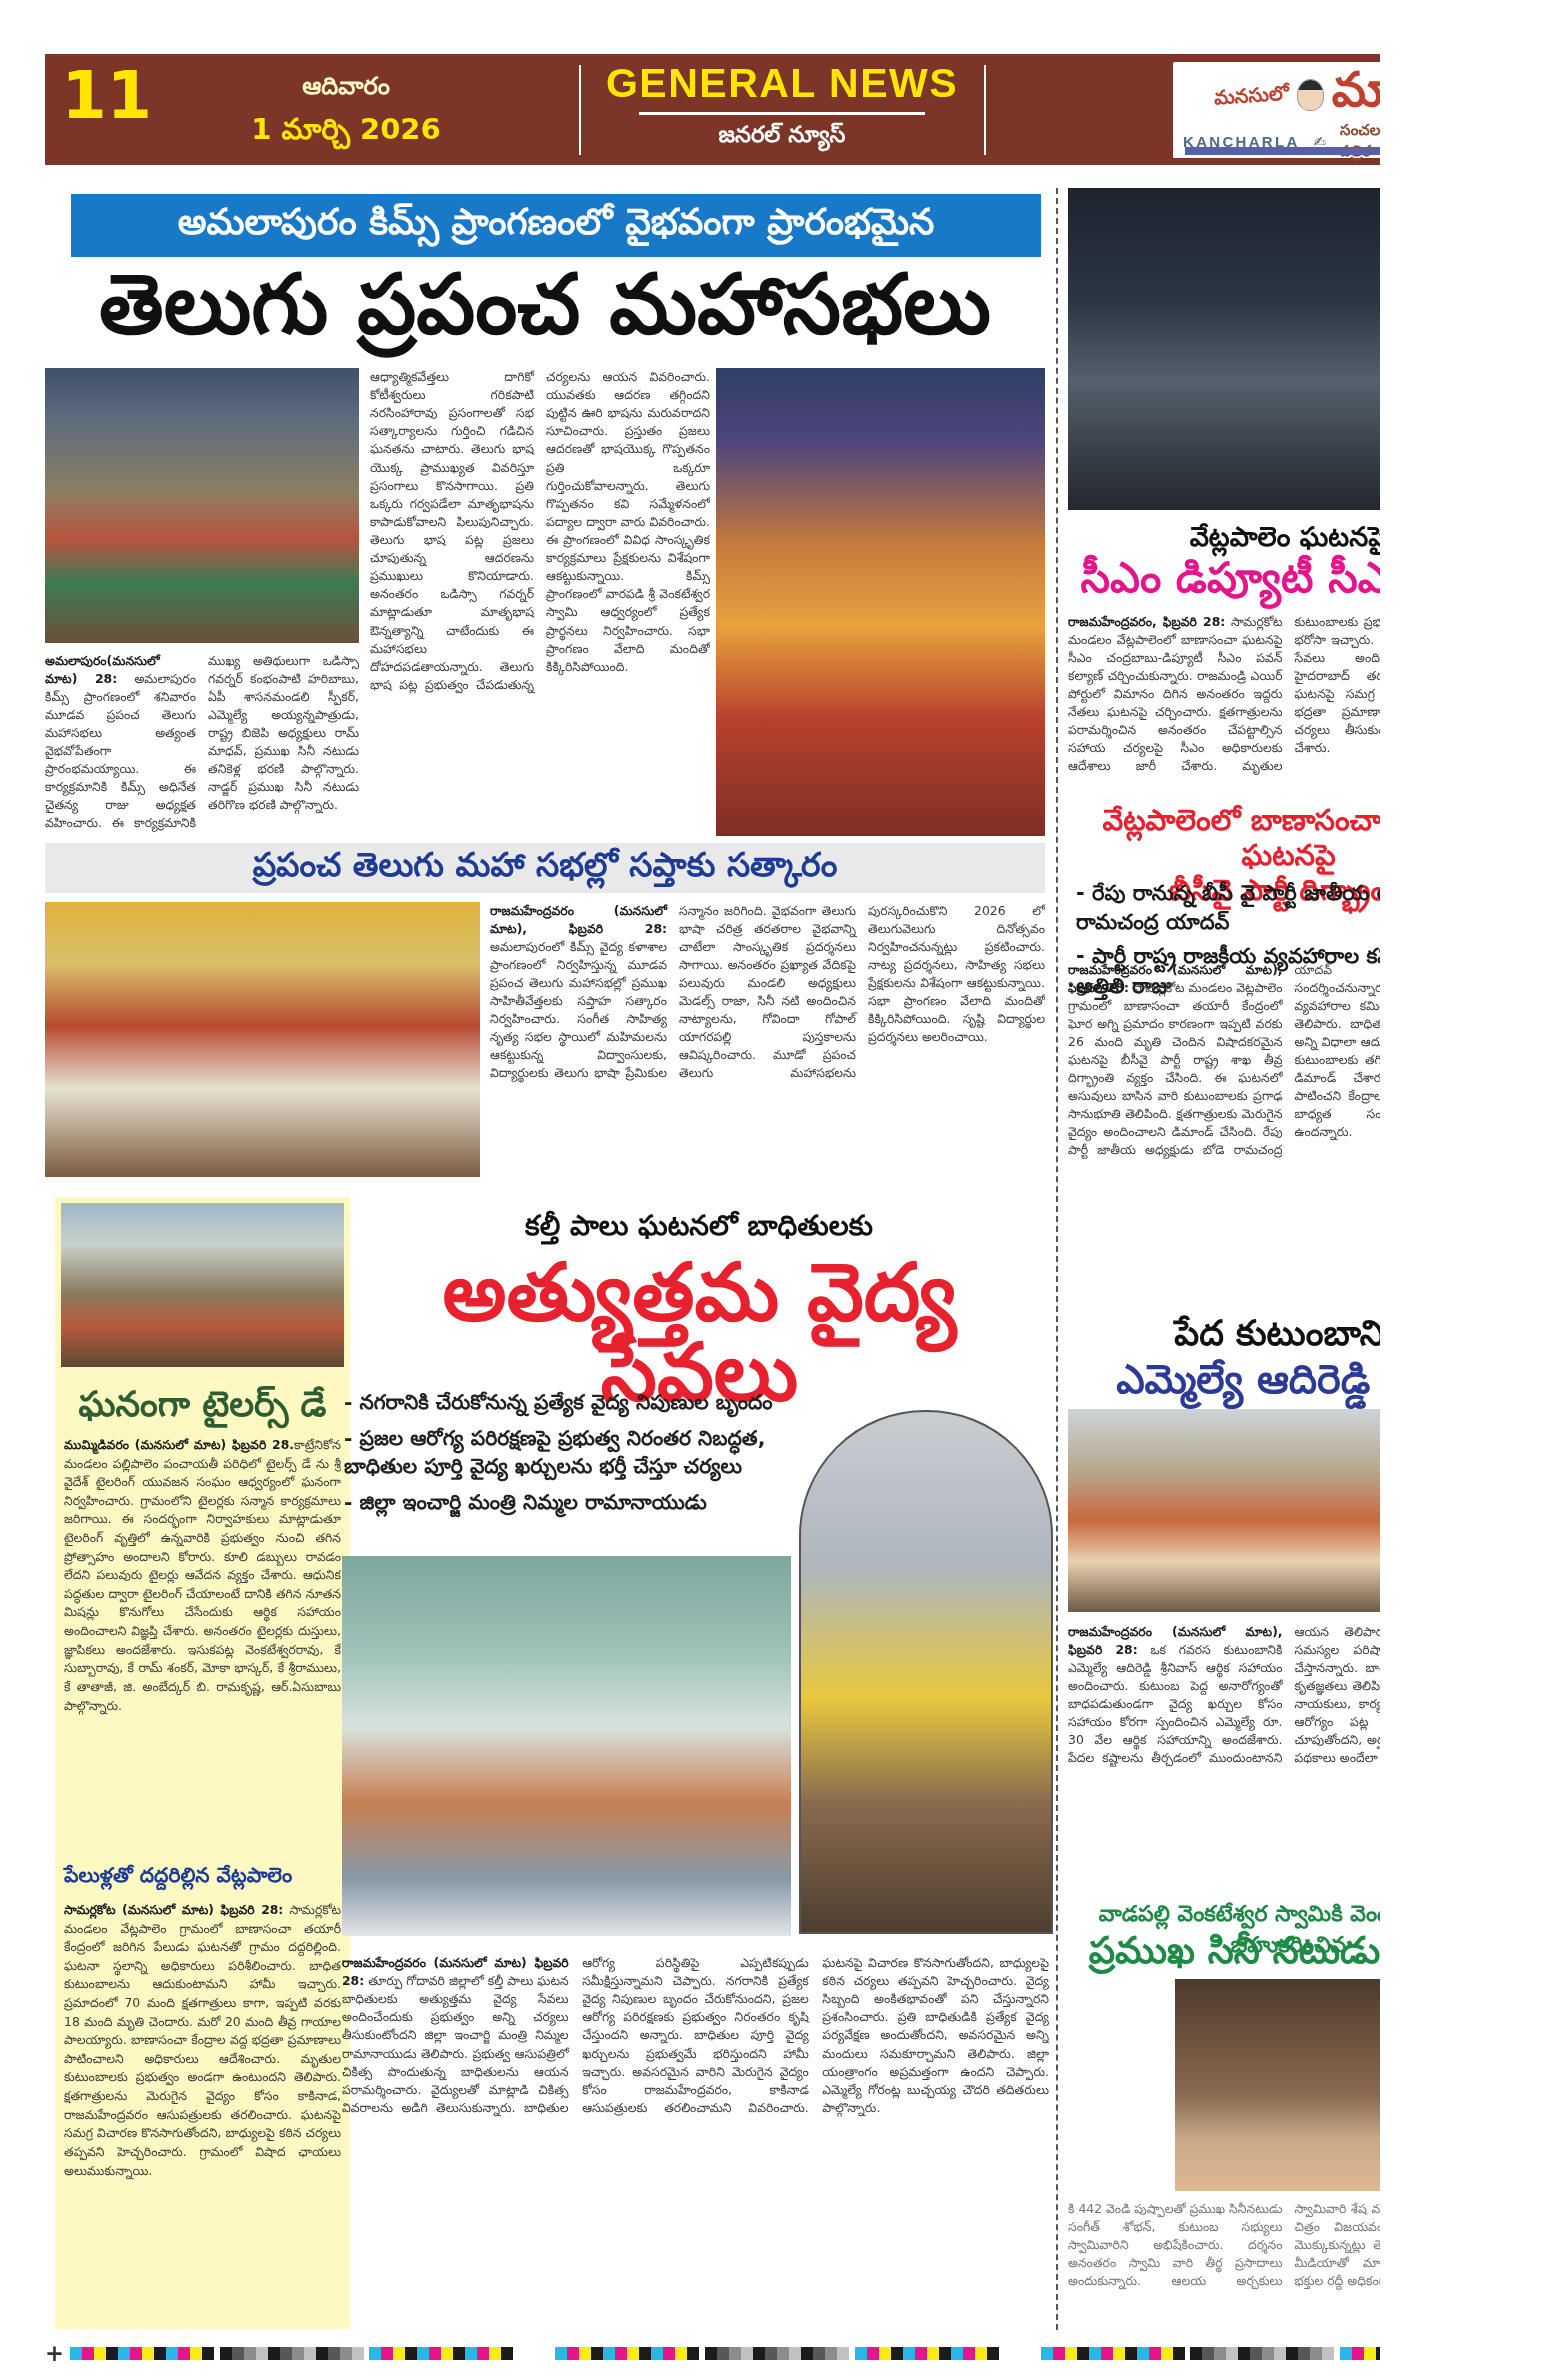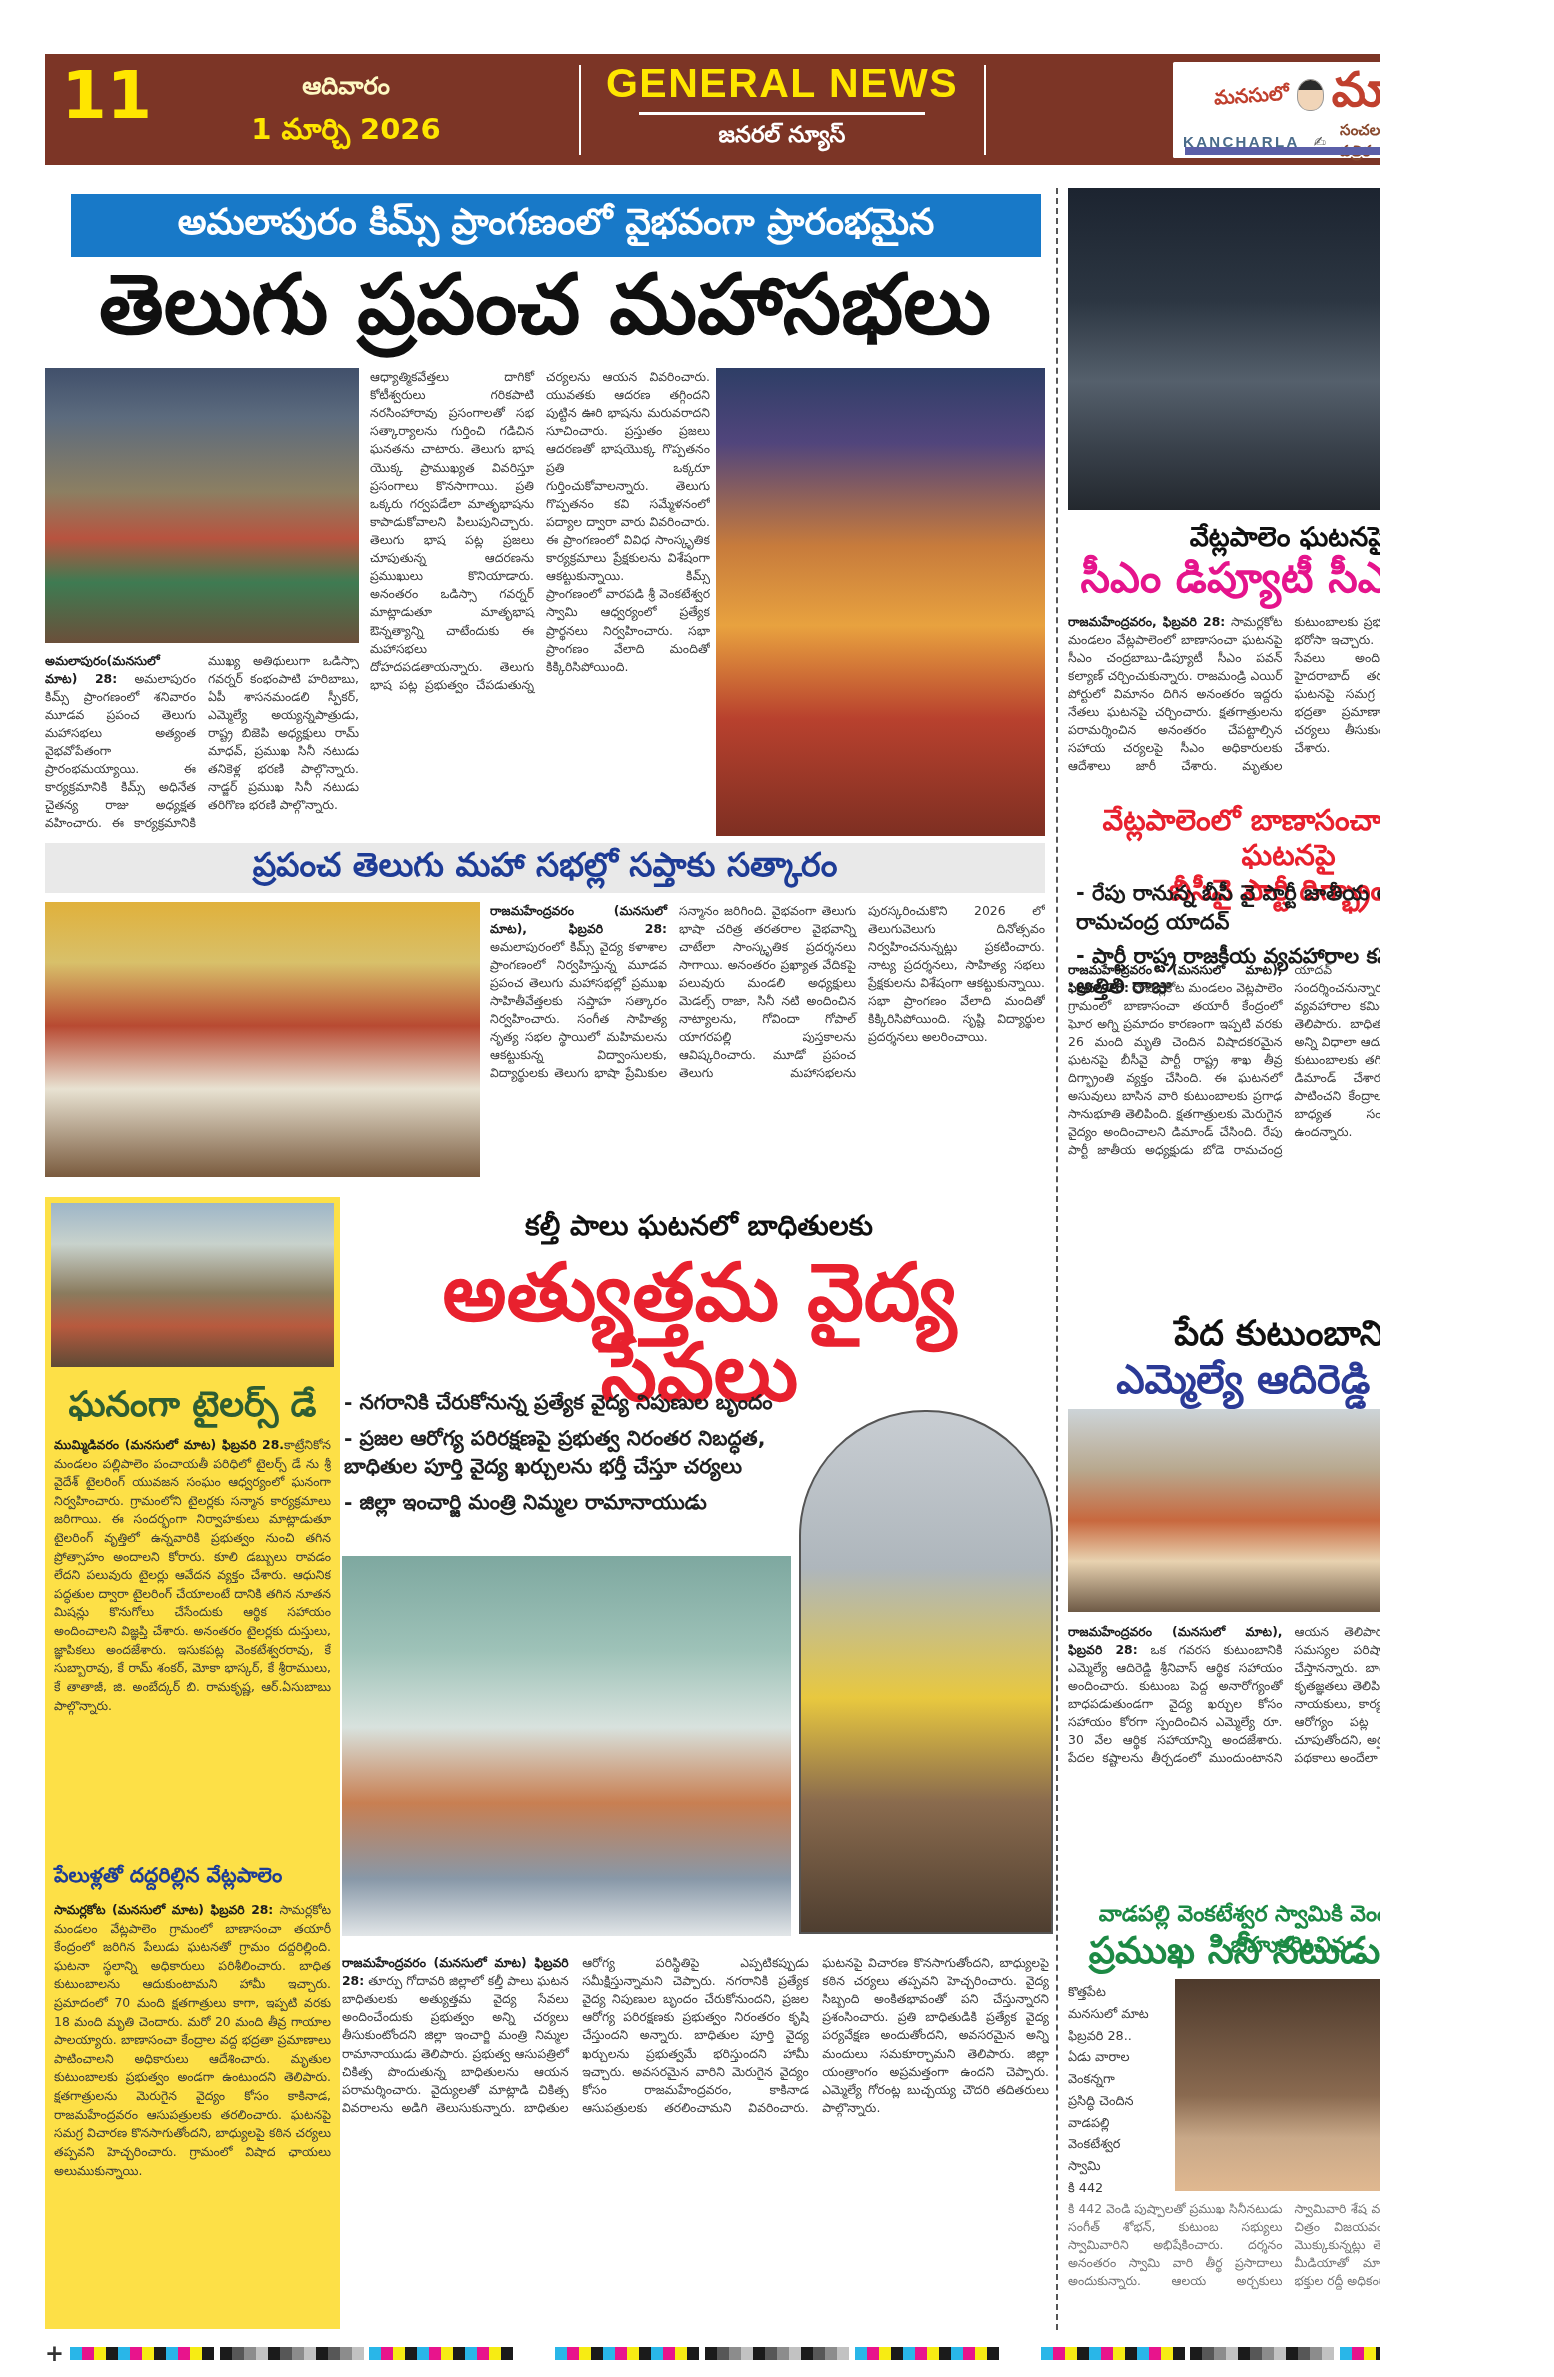--- a/index.html
+++ b/index.html
@@ -43,21 +43,21 @@
   .left-caption{left:45px;top:645px;width:314px;height:185px;overflow:hidden;
      column-count:2;column-gap:12px;font-size:12.4px;line-height:1.45;text-align:justify;color:#3a3a3a;}
   .bold-dateline{font-weight:bold;color:#1c1c1c;}
   .subhead-bar{left:45px;top:836px;width:1000px;height:50px;background:#e9e9e9;display:flex;align-items:center;justify-content:center;}
   .subhead-bar span{font-size:33px;font-weight:bold;color:#1e3c96;}
   .photo-award{left:45px;top:895px;width:435px;height:275px;
      background:linear-gradient(180deg,#e0b13c 0%,#d8c06a 22%,#b84a32 45%,#e8e2d2 68%,#7a5b3e 100%);}
   .sec2-cols{left:490px;top:895px;width:555px;height:277px;overflow:hidden;
      column-count:3;column-gap:12px;font-size:12.4px;line-height:1.45;text-align:justify;color:#3a3a3a;}
   
-  .tailors-card{left:45px;top:1190px;width:295px;height:1132px;background:#fde047;}
+  .tailors-card{left:55px;top:1190px;width:295px;height:1132px;background:#fef9c3;}
   .photo-tailors{position:absolute;left:6px;top:6px;width:283px;height:164px;
      background:linear-gradient(180deg,#9eb6c8 0%,#c8d2cc 25%,#8a7b5e 55%,#b85a3e 75%,#5e4a36 100%);}
   .tailors-head{position:absolute;left:0;top:187px;width:100%;text-align:center;font-size:35px;font-weight:bold;color:#2e5d33;}
   .tailors-body1{position:absolute;left:9px;top:239px;width:277px;height:418px;overflow:hidden;
      font-size:12.4px;line-height:1.5;text-align:justify;color:#3a3a3a;}
   .tailors-sub{position:absolute;left:9px;top:666px;width:277px;font-size:20.3px;font-weight:bold;color:#1e3c96;}
   .tailors-body2{position:absolute;left:9px;top:704px;width:277px;height:418px;overflow:hidden;
      font-size:12.4px;line-height:1.5;text-align:justify;color:#3a3a3a;}
   
   .kicker2{left:353px;top:1202px;width:692px;text-align:center;font-size:28px;font-weight:bold;color:#111;}
@@ -204,32 +204,20 @@
 
   <div class="abs kicker4">పేద కుటుంబానికి</div>
   <div class="abs headline-blue">ఎమ్మెల్యే ఆదిరెడ్డి ఆర్థిక సహాయం</div>
   <div class="abs photo photo-mla"></div>
   <div class="abs mla-cols">
     <span class="bold-dateline">రాజమహేంద్రవరం (మనసులో మాట), ఫిబ్రవరి 28:</span><span> ఒక గవరస కుటుంబానికి ఎమ్మెల్యే ఆదిరెడ్డి శ్రీనివాస్ ఆర్థిక సహాయం అందించారు. కుటుంబ పెద్ద అనారోగ్యంతో బాధపడుతుండగా వైద్య ఖర్చుల కోసం సహాయం కోరగా స్పందించిన ఎమ్మెల్యే రూ. 30 వేల ఆర్థిక సహాయాన్ని అందజేశారు. పేదల కష్టాలను తీర్చడంలో ముందుంటానని ఆయన తెలిపారు. నియోజకవర్గ ప్రజల సమస్యల పరిష్కారానికి నిరంతరం కృషి చేస్తానన్నారు. బాధిత కుటుంబం ఎమ్మెల్యేకు కృతజ్ఞతలు తెలిపింది. ఈ కార్యక్రమంలో పార్టీ నాయకులు, కార్యకర్తలు పాల్గొన్నారు. పేదల ఆరోగ్యం పట్ల ప్రభుత్వం ప్రత్యేక శ్రద్ధ చూపుతోందని, అర్హులైన ప్రతి ఒక్కరికీ సంక్షేమ పథకాలు అందేలా చూస్తామని అన్నారు.</span>
   </div>
 
   <div class="abs kicker5">వాడపల్లి వెంకటేశ్వర స్వామికి వెండి పుష్పాలు బహుకరించిన</div>
   <div class="abs headline-green">ప్రముఖ సినీ నటుడు సంగీత్ శోభన్</div>
-  <div class="abs shoban-left">
-      <div>కొత్తపేట</div>
-      <div>మనసులో మాట</div>
-      <div>ఫిబ్రవరి 28..</div>
-      <div>ఏడు వారాల</div>
-      <div>వెంకన్నగా</div>
-      <div>ప్రసిద్ధి చెందిన</div>
-      <div>వాడపల్లి</div>
-      <div>వెంకటేశ్వర</div>
-      <div>స్వామి</div>
-      <div>కి 442</div>
-    </div>
   <div class="abs photo photo-temple"></div>
   <div class="abs shoban-cols">కి 442 వెండి పుష్పాలతో ప్రముఖ సినీనటుడు సంగీత్ శోభన్, కుటుంబ సభ్యులు స్వామివారిని అభిషేకించారు. దర్శనం అనంతరం స్వామి వారి తీర్థ ప్రసాదాలు అందుకున్నారు. ఆలయ అర్చకులు స్వామివారి శేష వస్త్రంతో ఆశీర్వదించారు. కొత్త చిత్రం విజయవంతం కావాలని స్వామిని మొక్కుకున్నట్లు తెలిపారు. అనంతరం వారు మీడియాతో మాట్లాడారు. ఆలయం వద్ద భక్తుల రద్దీ అధికంగా ఉంది.</div>
 
   <div class="abs calib">
       <span class="plus">+</span>
       <span class="swgrp">
         <i style="background: rgb(41, 182, 232);"></i>
         <i style="background: rgb(232, 20, 140);"></i>
         <i style="background: rgb(247, 236, 19);"></i>
         <i style="background: rgb(27, 27, 27);"></i>

